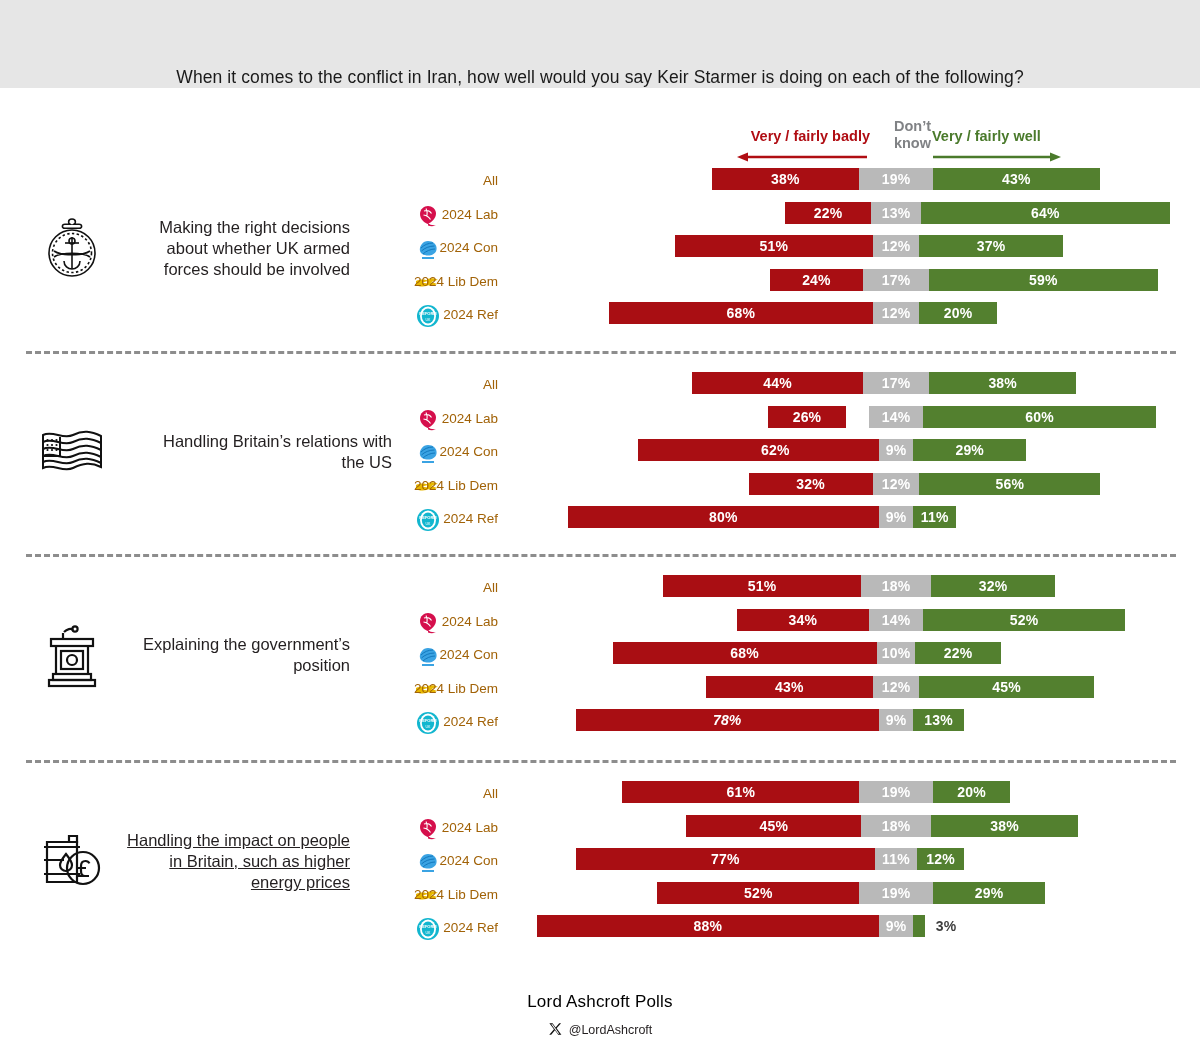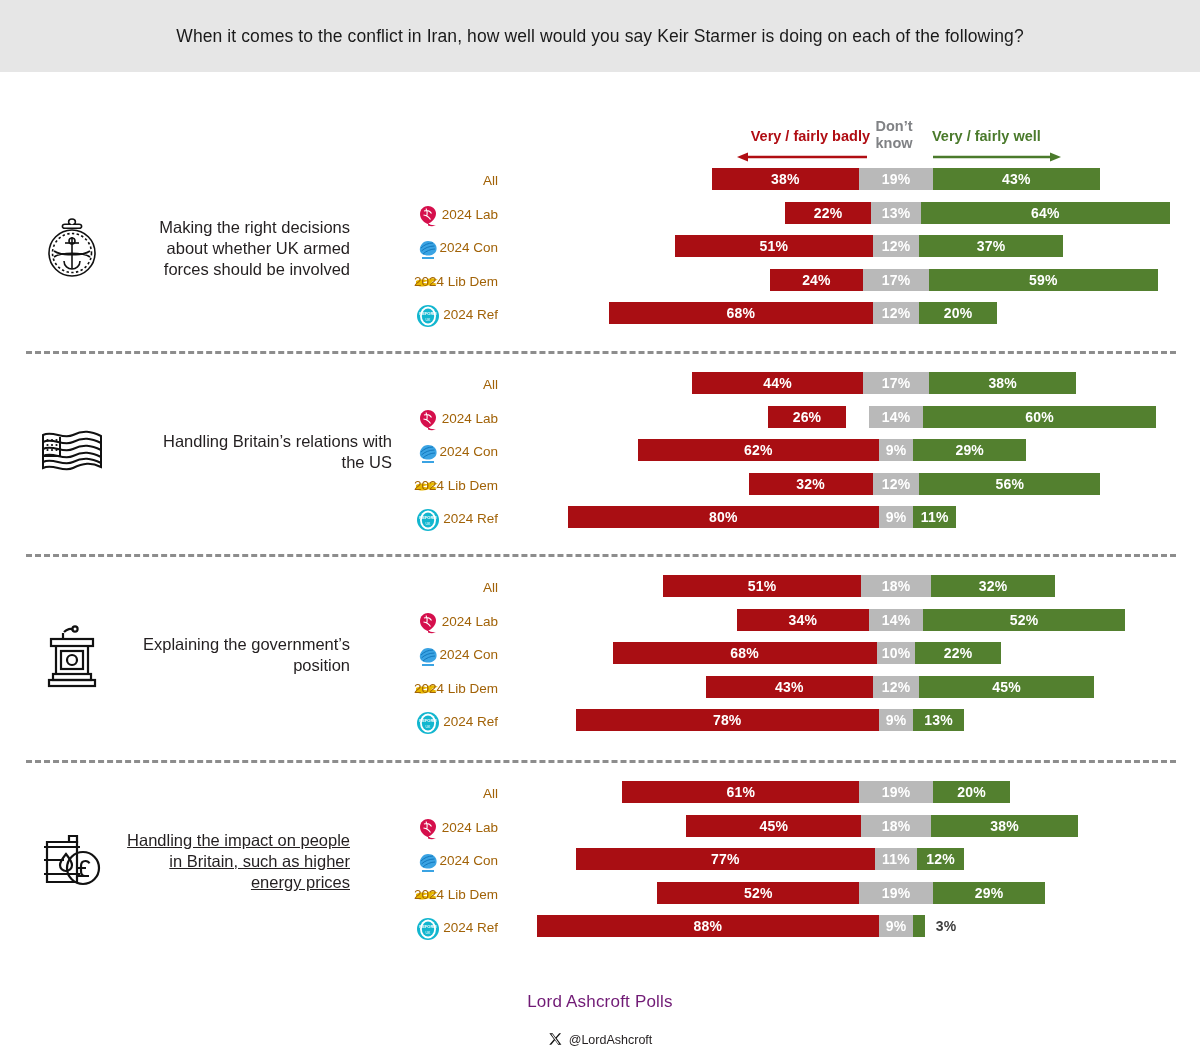--- a/index.html
+++ b/index.html
@@ -7,40 +7,40 @@
     width:1200px;height:1055px;
     background:#ffffff;
     font-family:"Liberation Sans", sans-serif;
     color:#231f20;
     overflow:hidden;
   }
   .poster{position:relative;width:1200px;height:1055px;}
 
   
   .title-banner{
-    position:absolute;left:0;top:0;width:1200px;height:72px;
+    position:absolute;left:0;top:0;width:1200px;height:88px;
     background:#e6e6e6;
-    display:flex;align-items:center;justify-content:center;
+    display:flex;align-items:flex-end;justify-content:center;
   }
   .title-banner .title-text{
     font-size:17.5px;color:#1a1a1a;letter-spacing:.1px;
     text-align:center;padding:0 40px;
   }
 
   
   .legend{position:absolute;top:112px;left:0;width:1200px;height:48px;}
   .legend .leg-badly{
     position:absolute;left:650px;top:16px;width:220px;text-align:right;
     color:#b00d13;font-weight:bold;font-size:14.5px;
   }
   .legend .leg-badly-arrow{
     position:absolute;left:737px;top:40px;width:130px;height:10px;
   }
   .legend .leg-dk{
-    position:absolute;left:857px;top:6px;width:74px;text-align:center;
+    position:absolute;left:857px;top:6px;width:74px;text-align:right;
     color:#808285;font-weight:bold;font-size:14.5px;line-height:17px;
   }
   .legend .leg-well{
     position:absolute;left:932px;top:16px;width:220px;text-align:left;
     color:#4a7a2b;font-weight:bold;font-size:14.5px;
   }
   .legend .leg-well-arrow{
     position:absolute;left:933px;top:40px;width:128px;height:10px;
   }
 
@@ -74,23 +74,23 @@
   .seg.outside span{color:#3f3f3f;font-weight:bold;}
 
   
   .divider{
     position:absolute;left:26px;width:1150px;height:0;
     border-top:3px dashed #8d8d8d;
   }
 
   
   .footer{position:absolute;left:0;top:992px;width:1200px;text-align:center;}
-  .footer .brand{font-size:17px;color:#701a75;letter-spacing:.2px;}
+  .footer .brand{font-size:17px;color:#000000;letter-spacing:.2px;}
   .footer .handle-line{
-    margin-top:20px;display:flex;align-items:center;justify-content:center;gap:6px;
+    margin-top:10px;display:flex;align-items:center;justify-content:center;gap:6px;
   }
   .footer .handle{font-size:12.5px;color:#231f20;}
 </style>
 </head>
 <body>
 
 <div class="poster">
 
   <div class="title-banner">
     <div class="title-text">When it comes to the conflict in Iran, how well would you say Keir Starmer is doing on each of the following?</div>
@@ -293,21 +293,21 @@
         <g fill="#3aa3e3">
           <path d="M5 14c-1-5 3-10 8-10 5 0 9 3.5 8.6 8-0.3 3.4-3 6-7 6.4-4 .4-8.8-.8-9.6-4.4z"></path>
           <path d="M7 20h12v2H7z"></path>
         </g>
         <g stroke="#1278bd" stroke-width="1" fill="none">
           <path d="M6 11c3-3 7-5 12-5M6.5 14c3-3 8-5 13-5M8 17c3-3 8-5 12-5"></path>
         </g>
       </svg>
           </div>
           <div class="party-name">2024 Con</div>
-          <div class="seg red" style="left: 637.98px; width: 240.56px;">
+          <div class="seg red" style="left: 637.98px; width: 240.56px; padding-left: 17px;">
             <span>62%</span>
           </div>
           <div class="seg grey" style="left: 878.54px; width: 34.92px;">
             <span>9%</span>
           </div>
           <div class="seg green" style="left: 913.46px; width: 112.52px;">
             <span>29%</span>
           </div>
         </div>
         <div class="row" style="top: 100.5px;">
@@ -451,21 +451,21 @@
           <div class="party-logo">
             <svg width="26" height="24" viewBox="0 0 26 24">
         <ellipse cx="13" cy="12" rx="11" ry="11" fill="#12b6cf"></ellipse>
         <ellipse cx="13" cy="12" rx="8" ry="9.4" fill="#fff"></ellipse>
         <ellipse cx="13" cy="12" rx="6.2" ry="7.6" fill="#12b6cf"></ellipse>
         <text x="13" y="11" font-size="4" fill="#fff" text-anchor="middle" font-family="Liberation Sans, sans-serif" font-weight="bold">REFORM</text>
         <text x="13" y="16.5" font-size="3.6" fill="#fff" text-anchor="middle" font-family="Liberation Sans, sans-serif">UK</text>
       </svg>
           </div>
           <div class="party-name">2024 Ref</div>
-          <div class="seg red" style="left: 575.9px; width: 302.64px;">
+          <div class="seg red" style="left: 575.9px; width: 302.64px; font-style: italic;">
             <span>78%</span>
           </div>
           <div class="seg grey" style="left: 878.54px; width: 34.92px;">
             <span>9%</span>
           </div>
           <div class="seg green" style="left: 913.46px; width: 50.44px;">
             <span>13%</span>
           </div>
         </div>
       </div>

